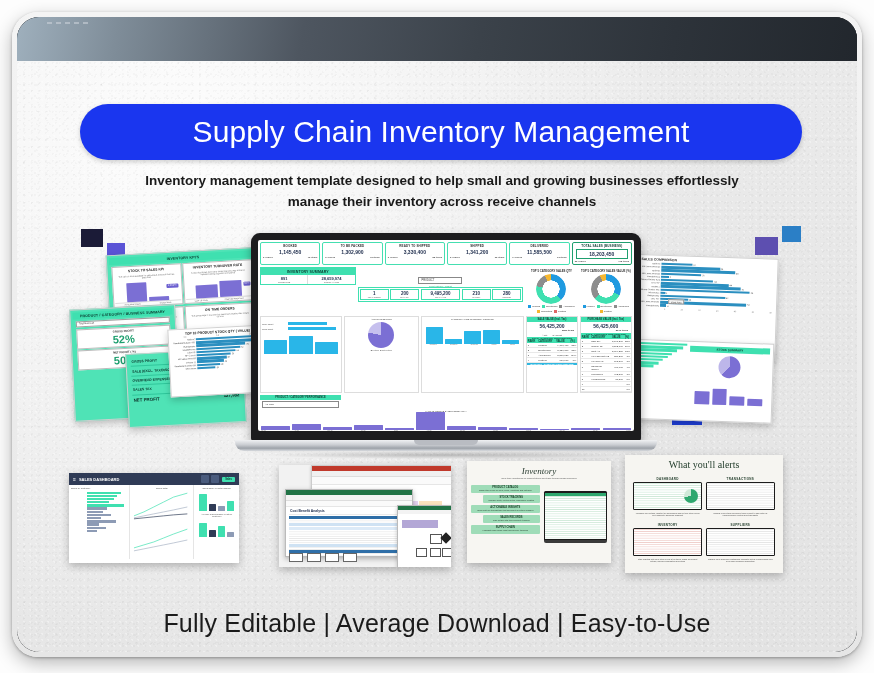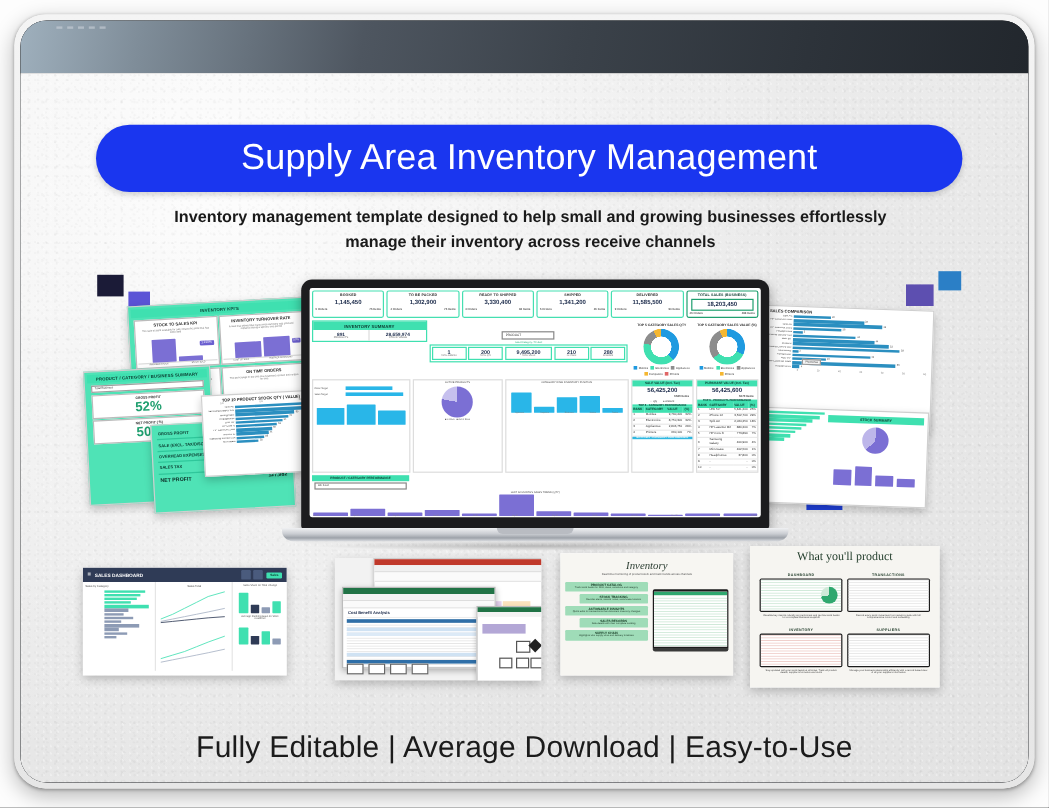--- a/index.html
+++ b/index.html
@@ -180,21 +180,21 @@
             <i></i>
             <i></i>
             <i></i>
             <i></i>
         </div>
       </div>
 
       <div class="screen">
 
         <div class="headline-band">
-          <h1>Supply Area Inventory Management</h1>
+          <h1>Supply Chain Inventory Management</h1>
         </div>
         <div class="subhead">Inventory management template designed to help small and growing businesses effortlessly manage their inventory across receive channels</div>
 
         <div class="sq navy" style="left:64px;top:168px;width:22px;height:18px;"></div>
         <div class="sq violet" style="left:90px;top:182px;width:18px;height:16px;"></div>
         <div class="sq purple" style="left:738px;top:176px;width:23px;height:18px;"></div>
         <div class="sq blue" style="left:765px;top:165px;width:19px;height:16px;"></div>
         <div class="sq royal" style="left:655px;top:340px;width:30px;height:24px;"></div>
 
         <div class="mini" style="left:92px;top:190px;width:148px;height:118px;transform:rotate(-3.2deg);background:#4fe3b6;padding:2px;">
@@ -1025,21 +1025,21 @@
                   </div>
                 </div>
                 <div style="height:2.5px;background:#3a3a3a;border-radius:0 0 2px 2px;"></div>
               </div>
             </div>
           </div>
         </div>
 
         <div class="thumb" style="left:608px;top:394px;width:158px;height:118px;">
           <div class="wyr">
-            <div class="wyr-title">What you'll product</div>
+            <div class="wyr-title">What you'll alerts</div>
             <div class="wyr-q" style="left:5%;top:22px;">
               <div class="wyr-lab">DASHBOARD</div>
               <div class="wyr-mock">
                   <div class="wyr-inner">
                 <div style="position:absolute;inset:0;" class="grid-lines green"></div>
                 <div style="position:absolute;right:3px;top:6px;width:14px;height:14px;border-radius:50%;background:conic-gradient(#2fa86f 0 72%, #cfe9d8 72% 100%);"></div>
               </div>
                 </div>
               <div class="wyr-cap">Visualise key metrics, identify top performers and get live stock levels for a complete business snapshot</div>
             </div>

